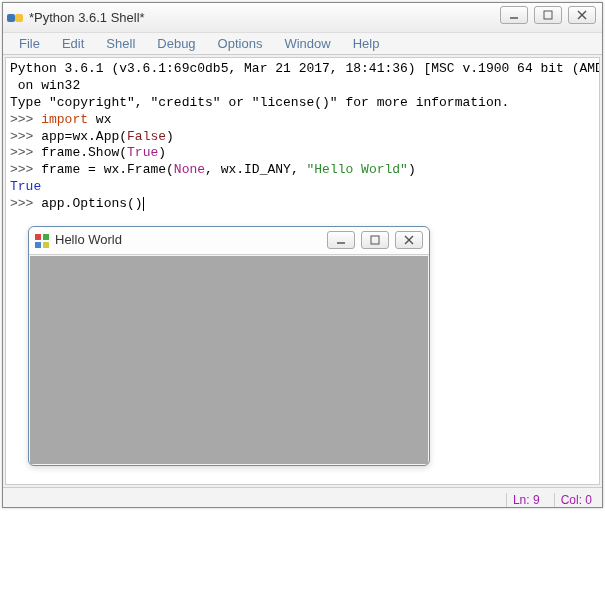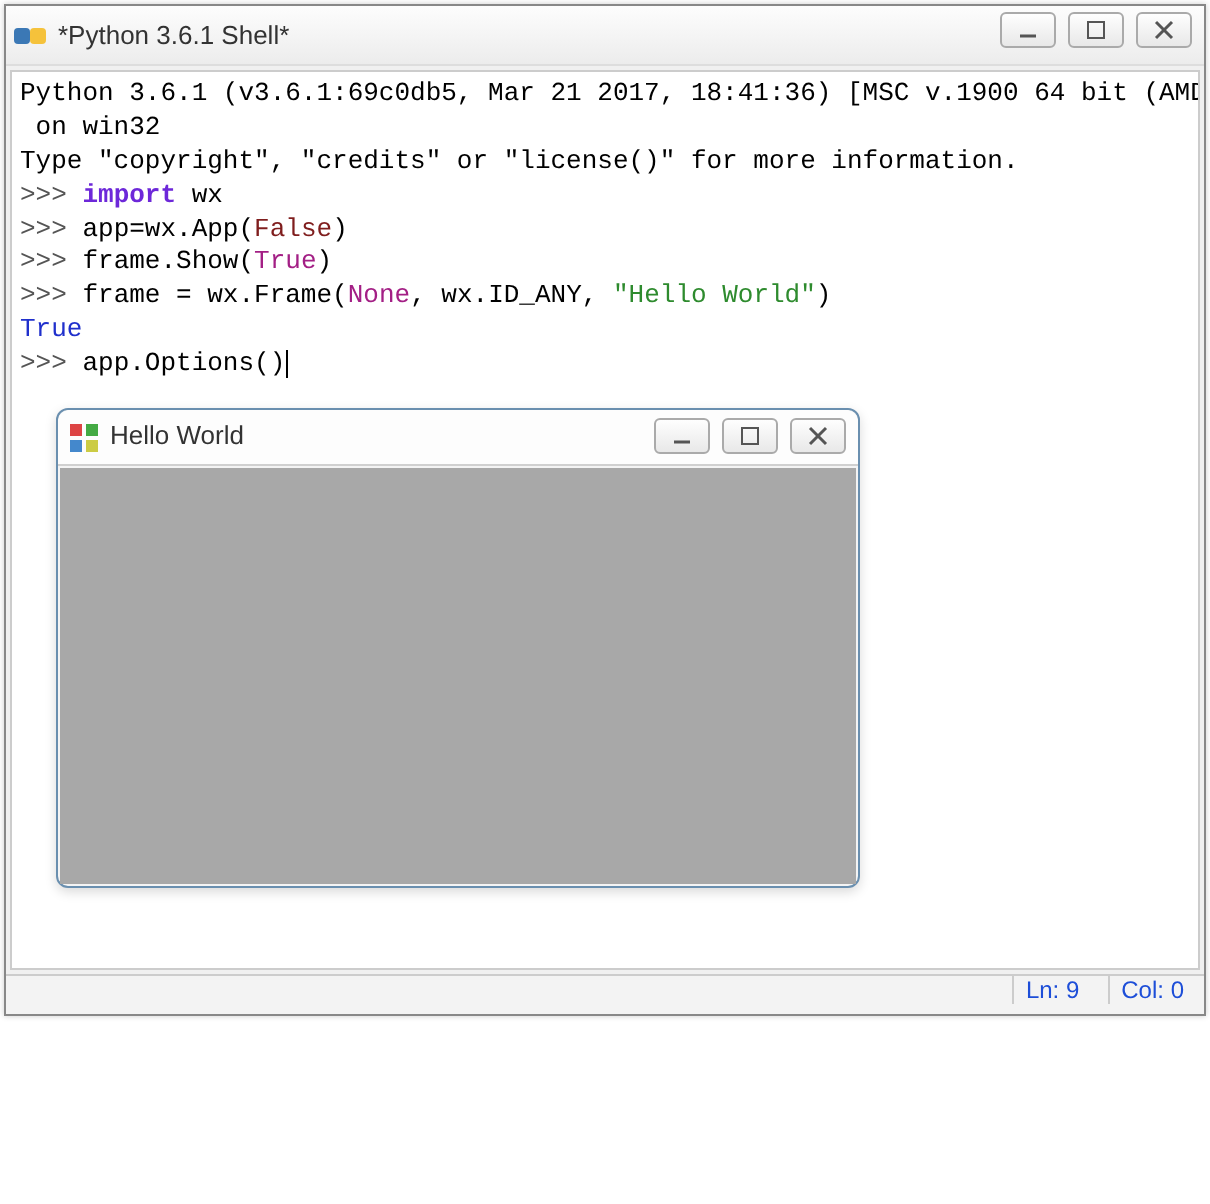--- a/index.html
+++ b/index.html
@@ -86,21 +86,21 @@
   padding: 3px 4px;
   font-family: "Courier New", monospace;
   font-size: 13px;
   line-height: 1.3;
   color: #000;
   position: relative;
   overflow: hidden;
 }
 .code-line { white-space: pre; }
 .prompt { color: #555; }
-.kw-import { color: #6d28d9; font-weight: bold; }
+.kw-import { color: #c2410c; }
 .kw-false { color: #7f1d1d; }
 .kw-none { color: #a31f85; }
 .kw-true { color: #a31f85; }
 .str { color: #2e8b2e; }
 .result { color: #2030cc; }
 .ident { color: #000; }
 .cursor-caret {
   display: inline-block;
   width: 1px;
   height: 14px;
@@ -151,26 +151,26 @@
   background: #a8a8a8;
   margin: 1px;
 }
 
 .statusbar {
   height: 20px;
   background: #f3f3f3;
   border-top: 1px solid #ccc;
   display: flex;
   justify-content: flex-end;
-  align-items: flex-start;
+  align-items: flex-end;
   padding: 0 4px;
   gap: 8px;
   font-family: "Segoe UI", Tahoma, sans-serif;
   font-size: 12px;
-  color: #1d4ed8;
+  color: #a21caf;
 }
 .statusbar .cell {
   border-left: 1px solid #ccc;
   padding: 0 6px;
 }
 .watermark {
   position: absolute;
   right: 10px;
   bottom: 24px;
   color: #ddd;
@@ -206,20 +206,29 @@
         </div>
       <div class="win-btn">
           <svg width="10" height="10">
             <line x1="1" y1="1" x2="9" y2="9" stroke="#555" stroke-width="1.5"></line>
             <line x1="9" y1="1" x2="1" y2="9" stroke="#555" stroke-width="1.5"></line>
           </svg>
         </div>
     </div>
   </div>
 
+  <div class="menubar">
+    <span class="menu-item">File</span>
+    <span class="menu-item">Edit</span>
+    <span class="menu-item">Shell</span>
+    <span class="menu-item">Debug</span>
+    <span class="menu-item">Options</span>
+    <span class="menu-item">Window</span>
+    <span class="menu-item">Help</span>
+  </div>
 
   <div class="content">
     <div class="code-line">Python 3.6.1 (v3.6.1:69c0db5, Mar 21 2017, 18:41:36) [MSC v.1900 64 bit (AMD64)]</div>
     <div class="code-line"> on win32</div>
     <div class="code-line">Type "copyright", "credits" or "license()" for more information.</div>
     <div class="code-line"><span class="prompt">&gt;&gt;&gt; </span><span class="kw-import">import</span><span class="ident"> wx</span></div>
     <div class="code-line"><span class="prompt">&gt;&gt;&gt; </span><span class="ident">app=wx.App(</span><span class="kw-false">False</span><span class="ident">)</span></div>
     <div class="code-line"><span class="prompt">&gt;&gt;&gt; </span><span class="ident">frame.Show(</span><span class="kw-true">True</span><span class="ident">)</span></div>
     <div class="code-line"><span class="prompt">&gt;&gt;&gt; </span><span class="ident">frame = wx.Frame(</span><span class="kw-none">None</span><span class="ident">, wx.ID_ANY, </span><span class="str">"Hello World"</span><span class="ident">)</span></div>
     <div class="code-line result">True</div>

